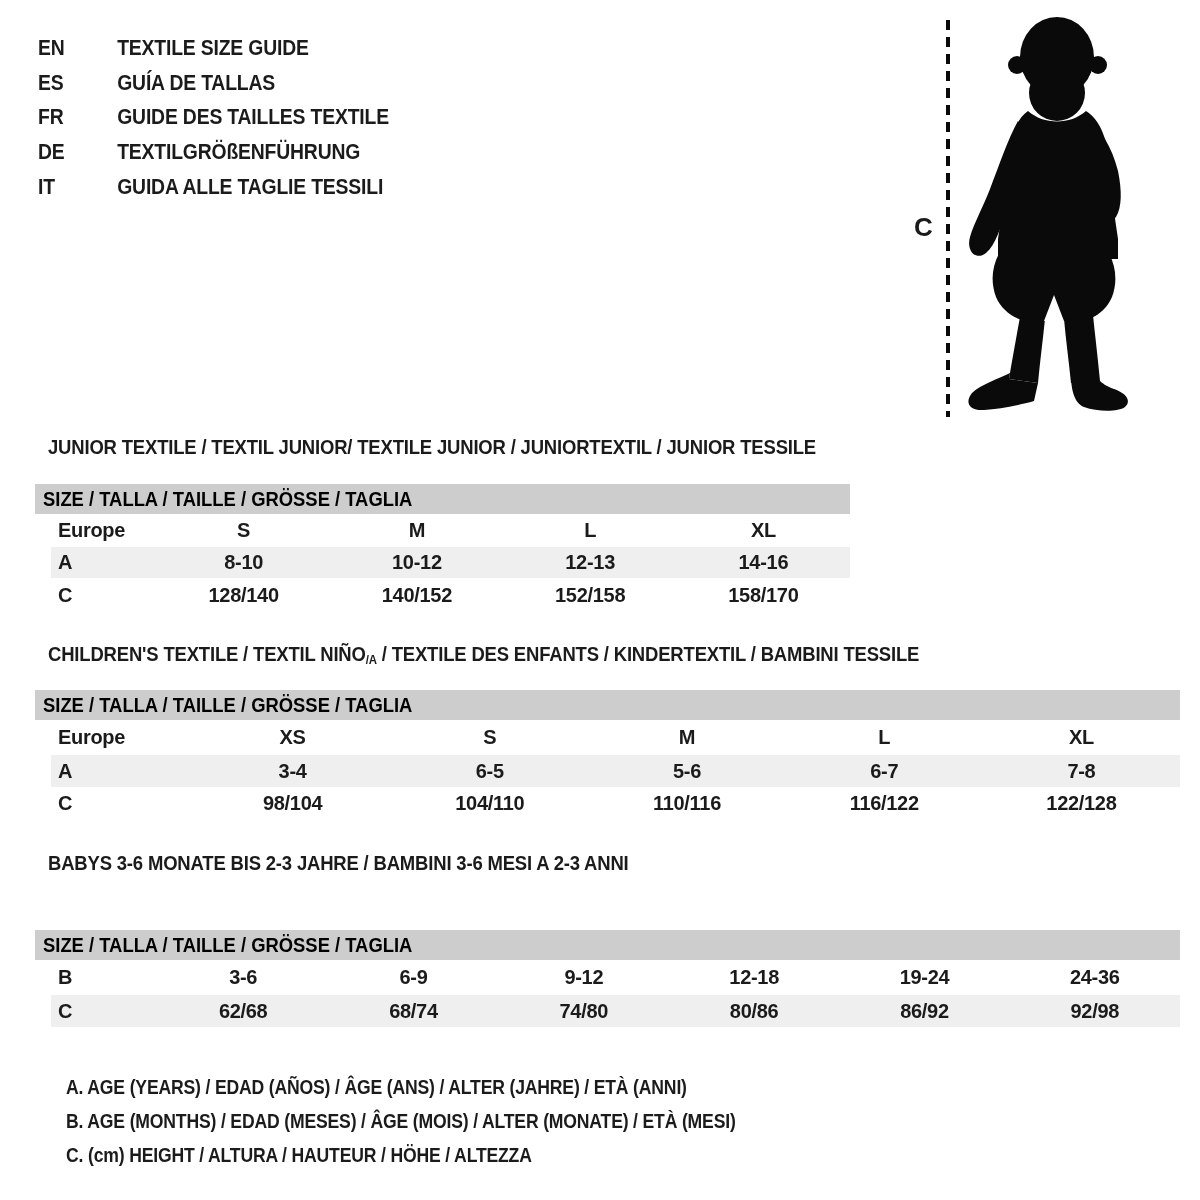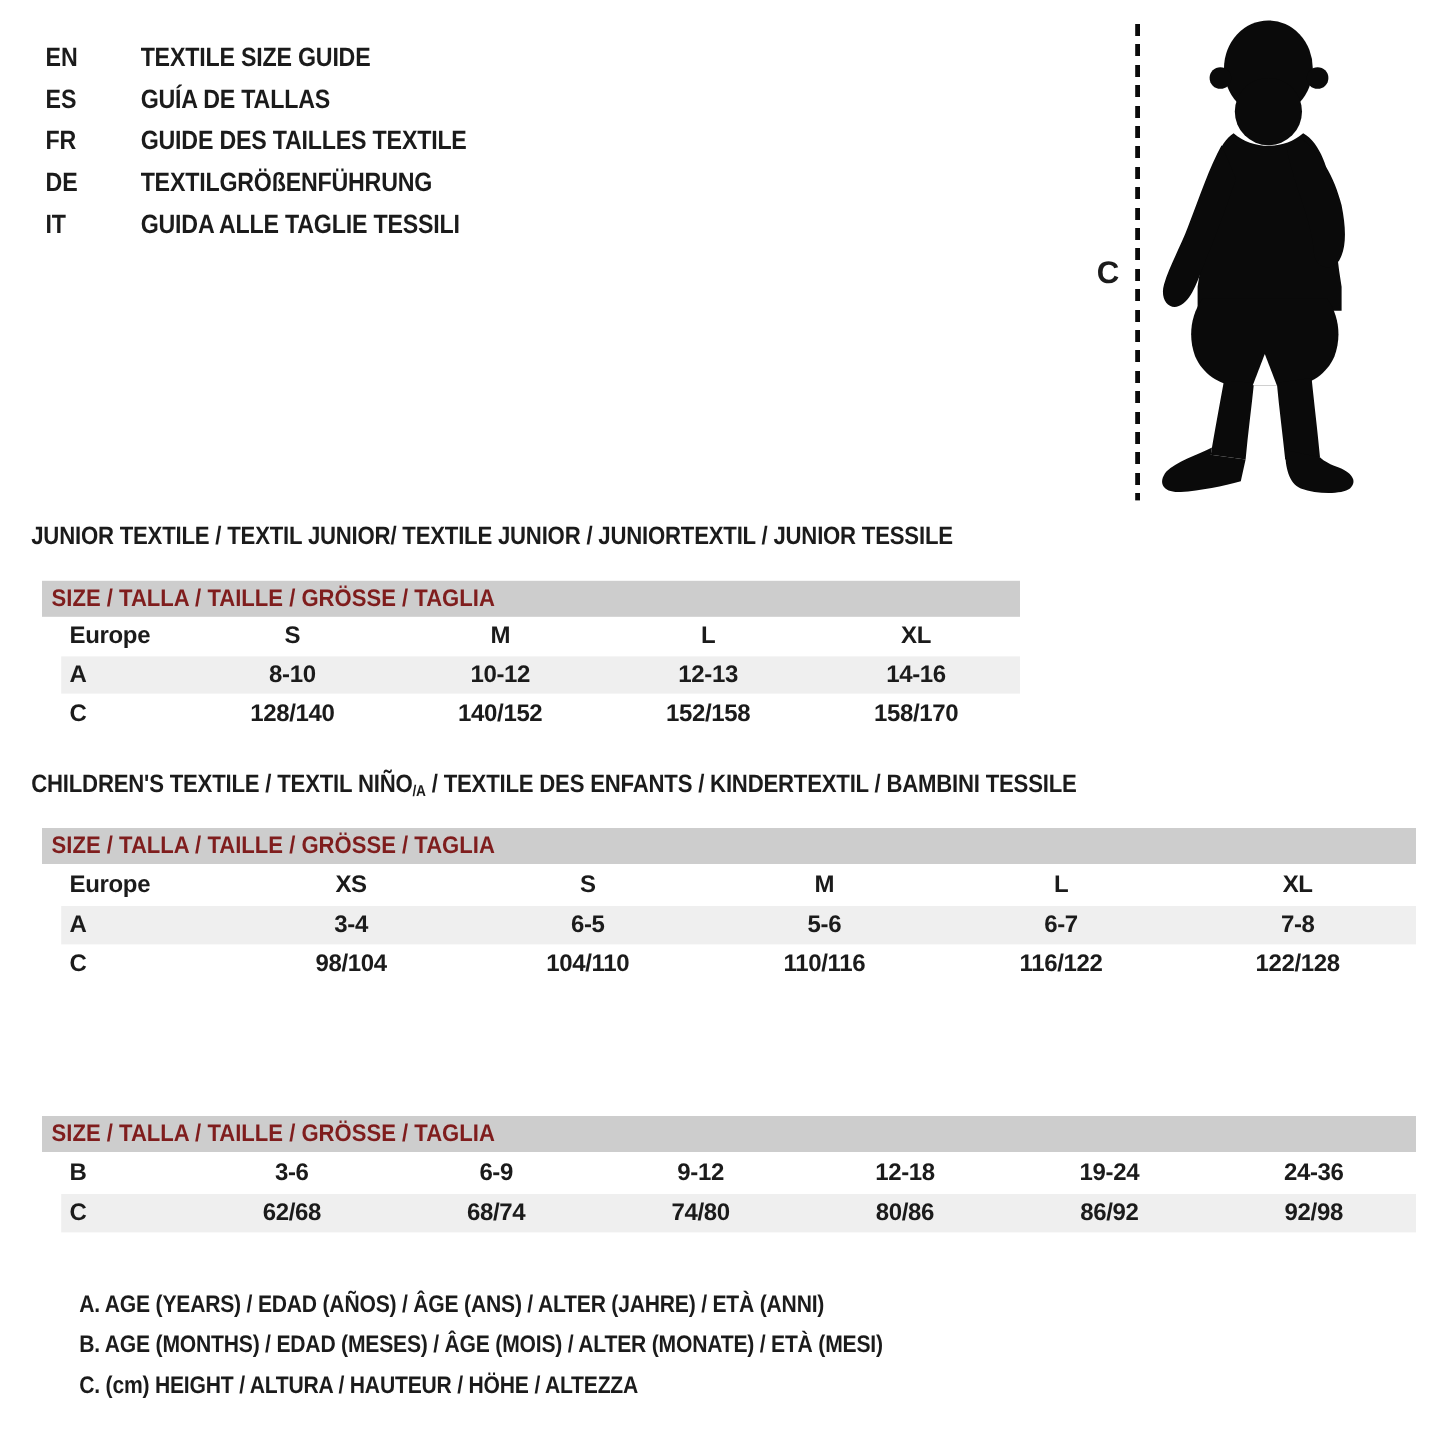--- a/index.html
+++ b/index.html
@@ -18,30 +18,30 @@
   .lang-row{display:flex;height:34.6px;align-items:center;font-size:22px;letter-spacing:-0.2px;}
   .lang-code{width:90px;}
 
   
   .measure-line{position:absolute;left:946px;top:20px;width:4px;height:397px;
     background:repeating-linear-gradient(to bottom,var(--silhouette,#0a0a0a) 0 10px,transparent 10px 17px);}
   .measure-label{position:absolute;left:914px;top:212px;font-size:26px;}
   .toddler{position:absolute;left:962px;top:13px;width:184px;height:404px;}
 
   
-  .sec-title{position:absolute;left:26px;font-size:21px;letter-spacing:-0.2px;}
+  .sec-title{position:absolute;left:48px;font-size:21px;letter-spacing:-0.2px;}
   .sec-line{height:34px;display:flex;align-items:center;}
   .sub{font-size:13px;vertical-align:-3px;}
 
   
   .table{position:absolute;left:35px;}
   .t1{width:815px;}
   .t23{width:1145px;}
   .bar{height:30px;background:var(--bar-gray,#cdcdcd);display:flex;align-items:center;
-       padding-left:8px;font-size:20px;color:#7f1d1d;}
+       padding-left:8px;font-size:20px;color:#000000;}
   .trow{display:flex;align-items:center;font-size:20px;letter-spacing:-0.3px;margin-left:16px;}
   .shade{background:var(--row-light,#efefef);}
   .h33{height:33px}.h34{height:34px}.h31{height:31px}.h35{height:35px}.h32{height:32px}
   .lbl{padding-left:7px;}
   .t1 .lbl{width:99px;}
   .t2 .lbl{width:136px;}
   .t3 .lbl{width:100px;}
   .val{flex:1;text-align:center;}
 
   
@@ -161,20 +161,23 @@
       <span class="lbl">C</span>
       <span class="val">98/104</span>
       <span class="val">104/110</span>
       <span class="val">110/116</span>
       <span class="val">116/122</span>
       <span class="val">122/128</span>
     </div>
   </div>
 
   <div class="sec-title" style="top:846px;">
+    <div class="sec-line">
+        <span class="cond">BABYS 3-6 MONATE BIS 2-3 JAHRE / BAMBINI 3-6 MESI A 2-3 ANNI</span>
+      </div>
   </div>
   <div class="table t23 t3" style="top:930px;">
     <div class="bar">
         <span class="cond92">SIZE / TALLA / TAILLE / GRÖSSE / TAGLIA</span>
       </div>
     <div class="trow h35">
       <span class="lbl">B</span>
       <span class="val">3-6</span>
       <span class="val">6-9</span>
       <span class="val">9-12</span>

